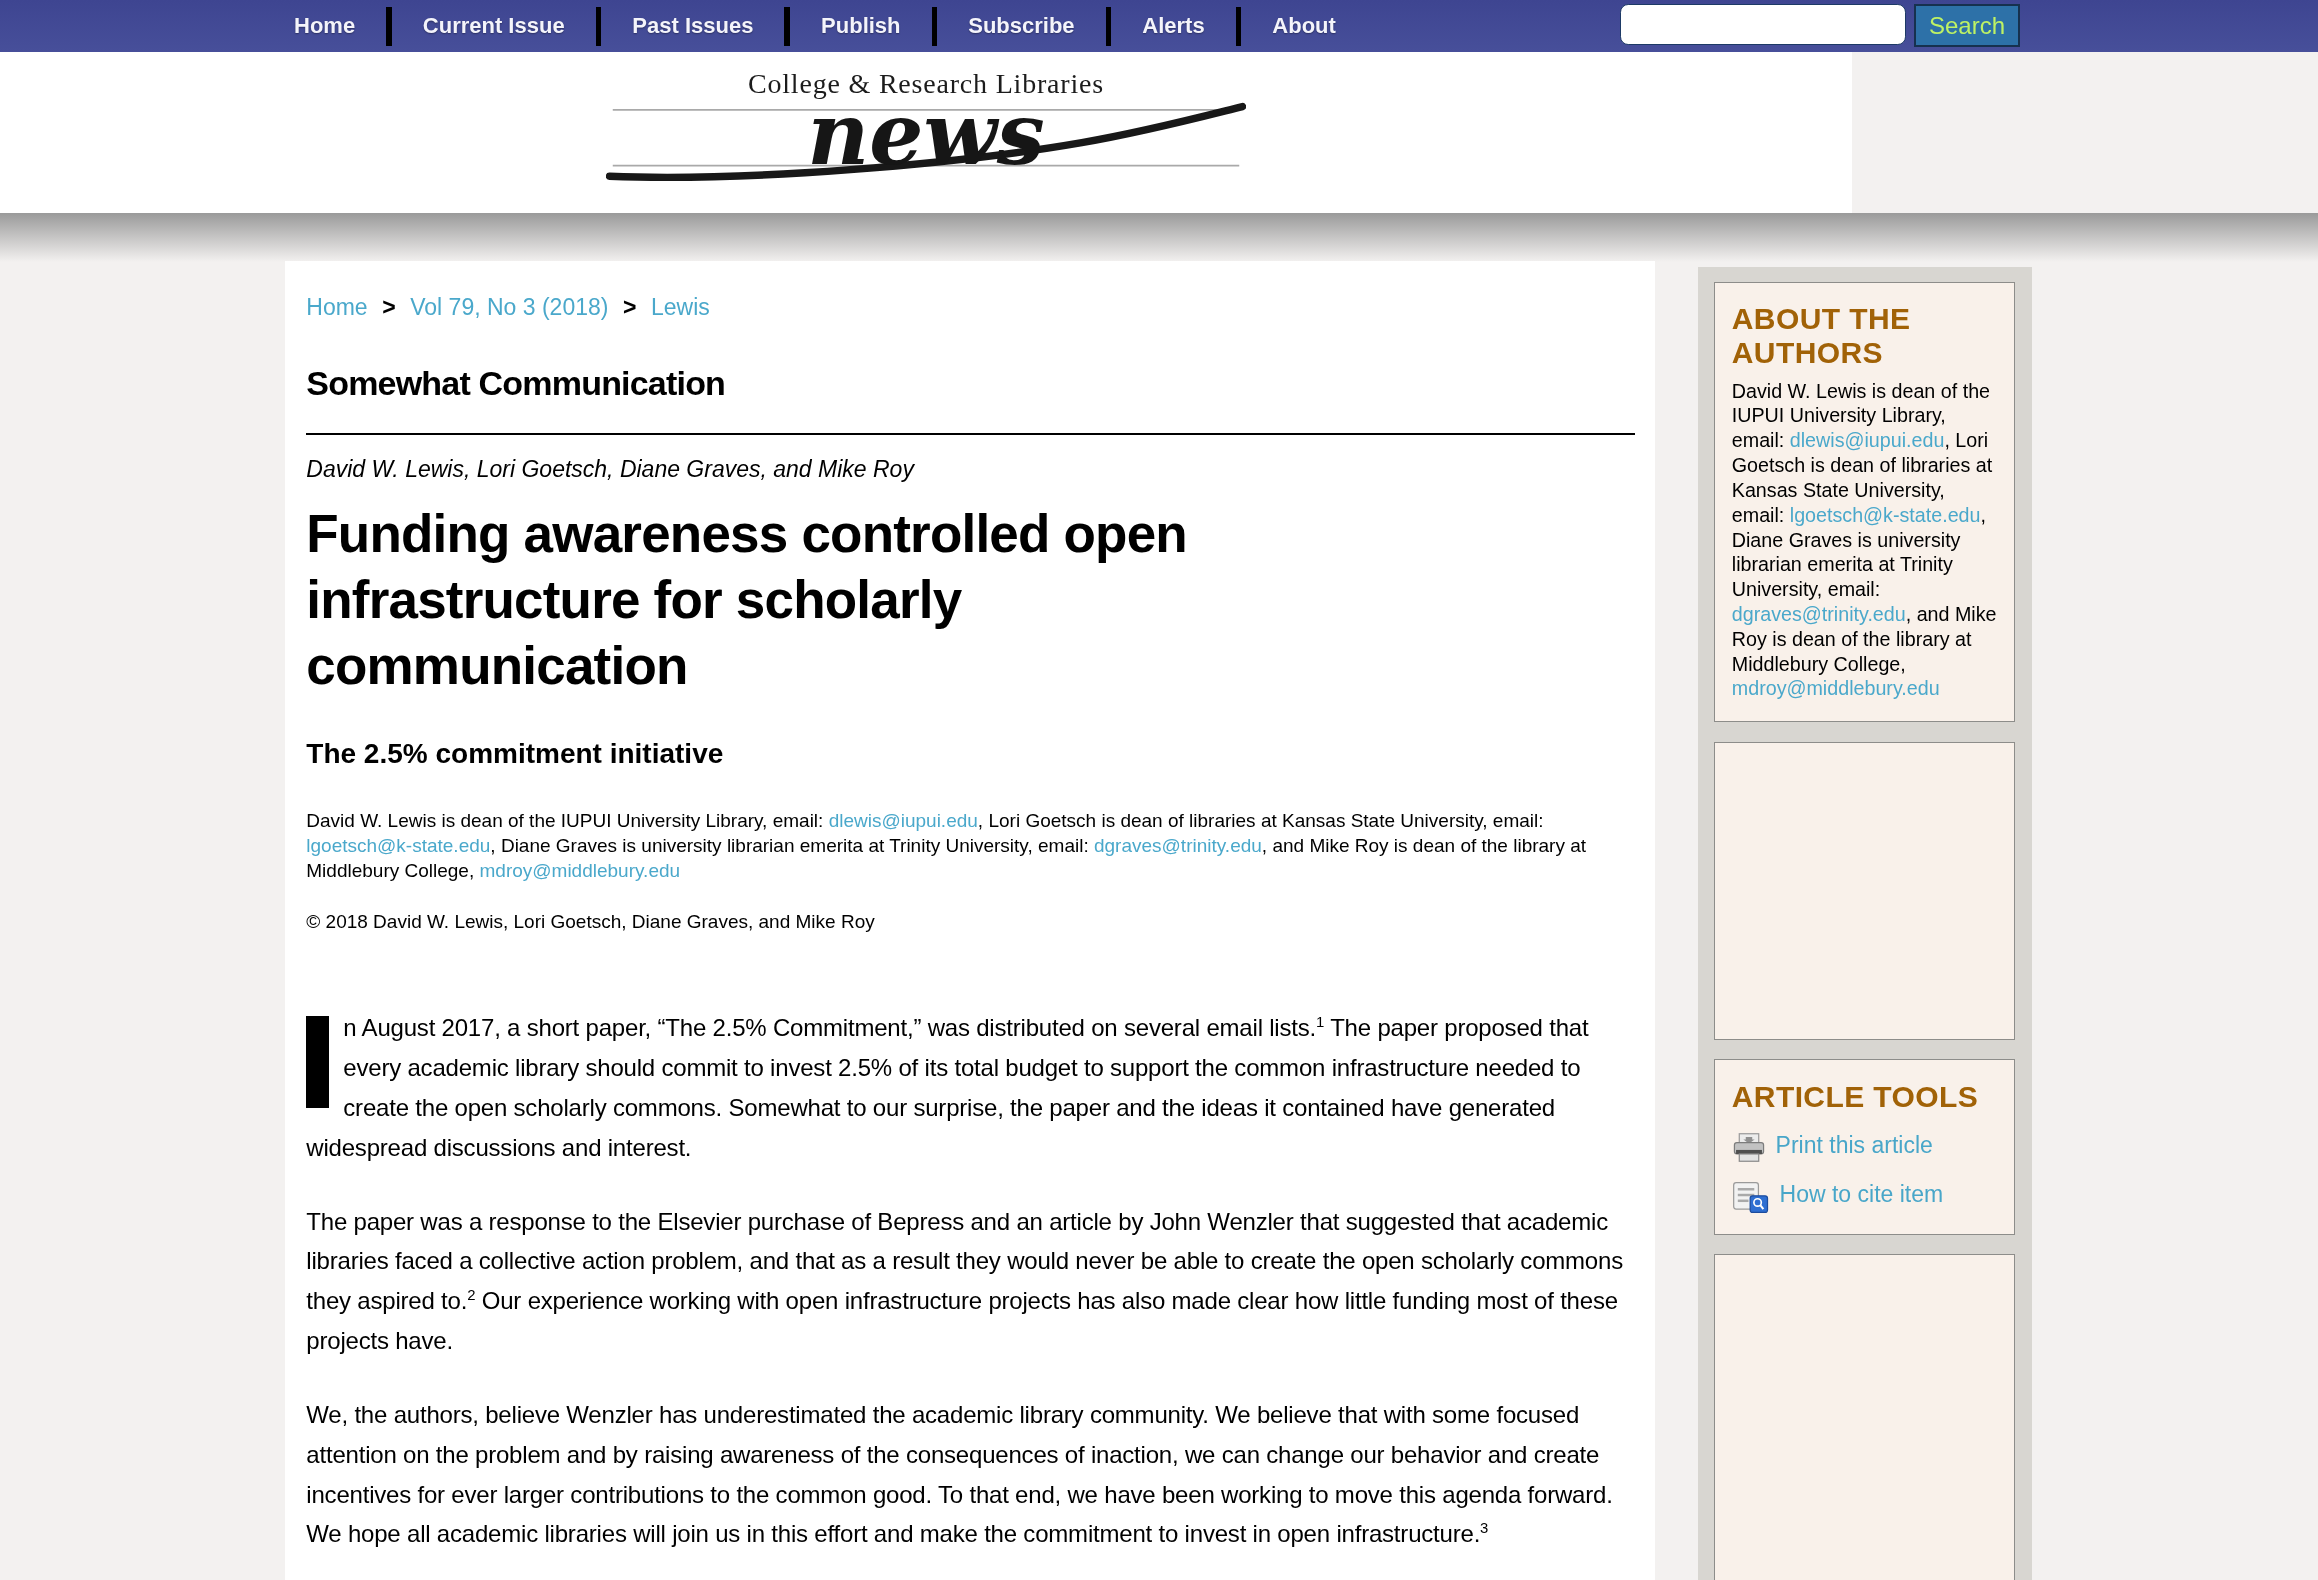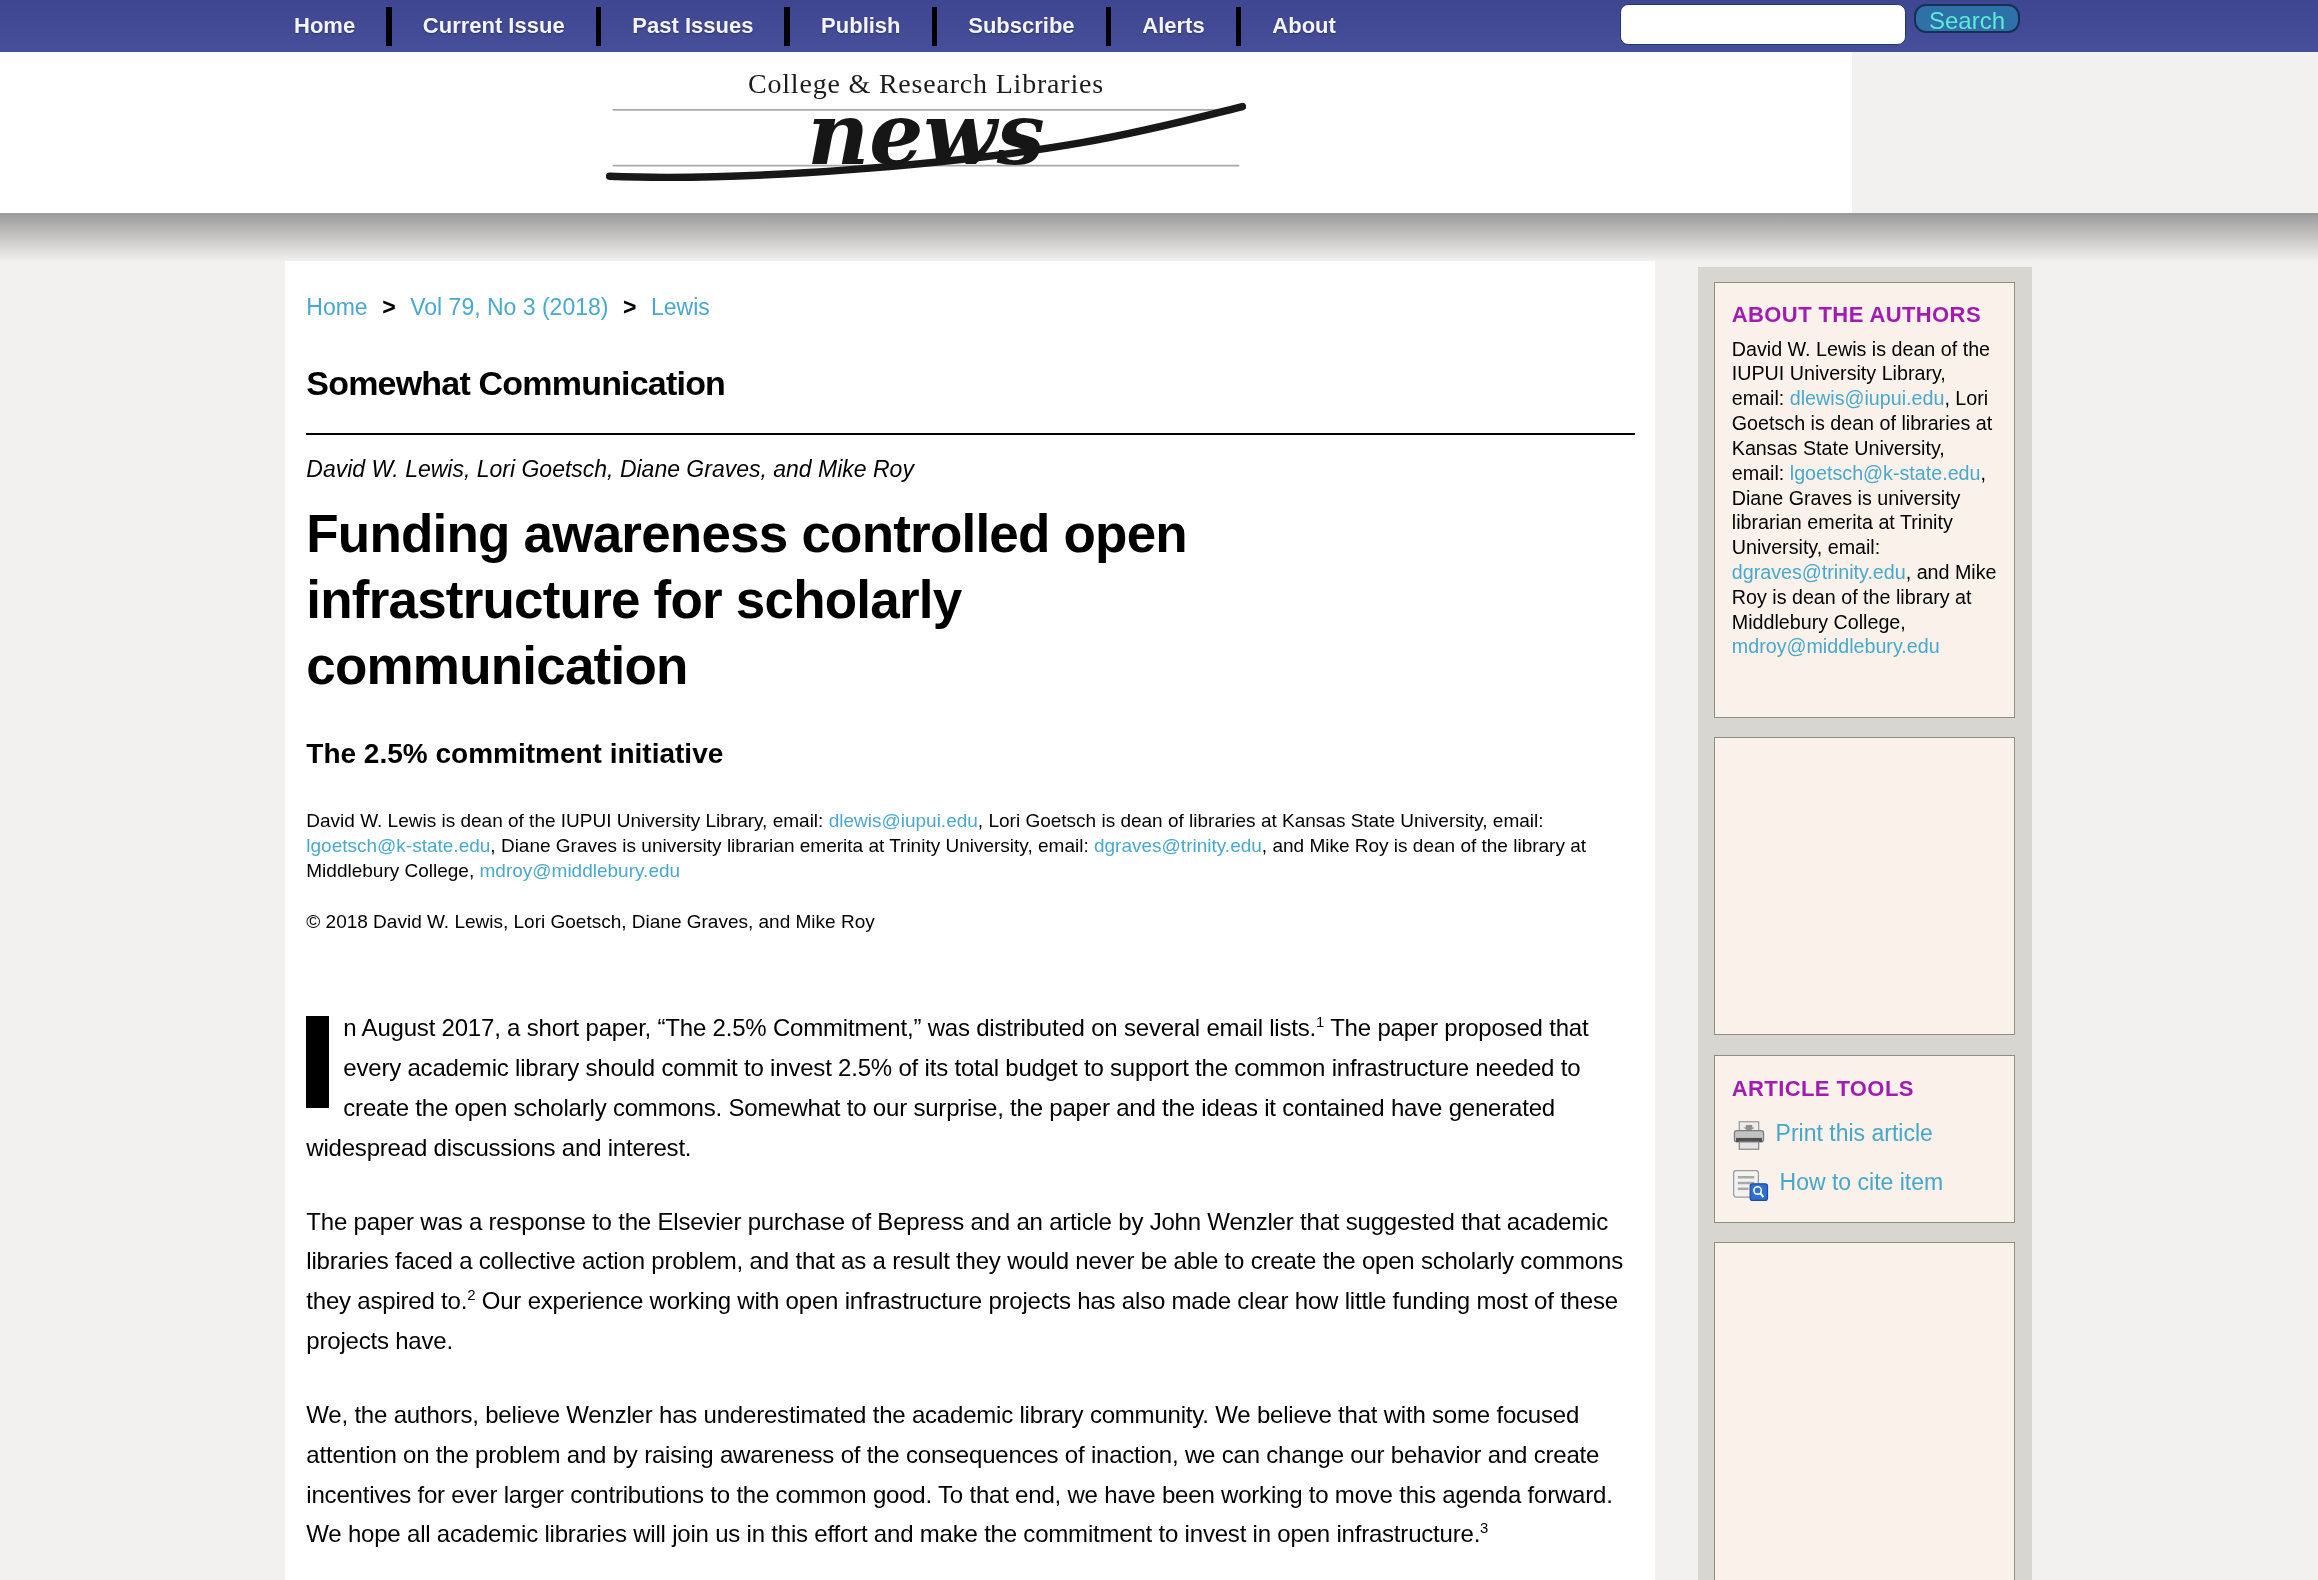--- a/index.html
+++ b/index.html
@@ -8,22 +8,22 @@
   
   .topnav{position:absolute;left:0;top:0;width:2319px;height:52px;
     background:linear-gradient(#3e4591,#474f9a);display:flex;align-items:stretch;
     padding-left:263px;box-sizing:border-box;}
   .navitem{color:#f4f4fb;font-weight:bold;font-size:22px;display:flex;align-items:center;
     padding:0 31px;cursor:pointer;text-shadow:0 0.8px 1.6px rgba(0,0,0,.35);}
   .navsep{width:5.7px;background:#000;height:39px;align-self:center;}
   .searchbox{position:absolute;top:4.1px;right:413px;width:286px;height:41px;
     border:1.6px solid #1d3a66;border-radius:8.2px;background:#fff;font-size:21.3px;
     padding:0 9.8px;box-sizing:border-box;outline:none;}
-  .searchbtn{position:absolute;top:4.1px;right:299px;width:106px;height:29px;
-    background:#2d71a8;border:2.5px solid #16314f;border-radius:12px;color:#5eead4;
+  .searchbtn{position:absolute;top:4.1px;right:299px;width:106px;height:43px;
+    background:#2d71a8;border:2.5px solid #16314f;border-radius:0;color:#bef264;
     font-size:24px;font-family:"Liberation Sans",sans-serif;cursor:pointer;}
 
   
   .header{position:absolute;left:0;top:52px;width:1852px;height:162px;background:#fff;}
   .masthead{width:640px;margin:0 auto;padding-top:16.4px;text-align:center;}
   .m-line1{font-family:"Liberation Serif",serif;font-size:28px;color:#1c1c1c;letter-spacing:0.8px;}
   .m-line2{font-size:20.5px;color:#2f2f2f;letter-spacing:3.3px;margin-top:1.6px;}
   .shadow{position:absolute;left:0;top:213px;width:2319px;height:49px;
     background:linear-gradient(#9a9a9a,#f3f1f0);}
 
@@ -45,21 +45,21 @@
   .para.first{margin-top:75px;}
   sup.fnote{font-size:0.62em;}
   .dropcap{float:left;width:23px;height:92px;background:#000;color:transparent;
     overflow:hidden;margin:7.4px 14px 3.3px 0;font-size:74px;}
 
   
   .sidebar{position:absolute;left:1698px;top:267px;width:334px;bottom:0;
     background:#d8d6d1;box-sizing:border-box;padding:14.8px 16.4px;}
   .sbox{background:#f9f1ea;border:1.6px solid #8d8d8a;box-sizing:border-box;
     width:301px;margin-bottom:19.7px;padding:19.7px 16.4px;}
-  .sbox-h{color:#a21caf;font-weight:bold;font-size:22px;letter-spacing:0.4px;}
+  .sbox-h{color:#a16207;font-weight:bold;font-size:30px;letter-spacing:0.4px;}
   .sbox-text{font-size:19.7px;line-height:1.26;margin-top:8.2px;color:#000;}
   .sbox-text a{color:#4aa8cb;text-decoration:none;cursor:pointer;}
   .sbox.about{min-height:436px;}
   .sbox.empty1{height:298px;}
   .sbox.empty2{height:386px;margin-bottom:0;}
   .toolrow{display:flex;gap:9.8px;margin-top:18px;cursor:pointer;}
   .toolrow a{color:#48a6c9;font-size:23px;text-decoration:none;}
 </style>
 </head>
 <body>

